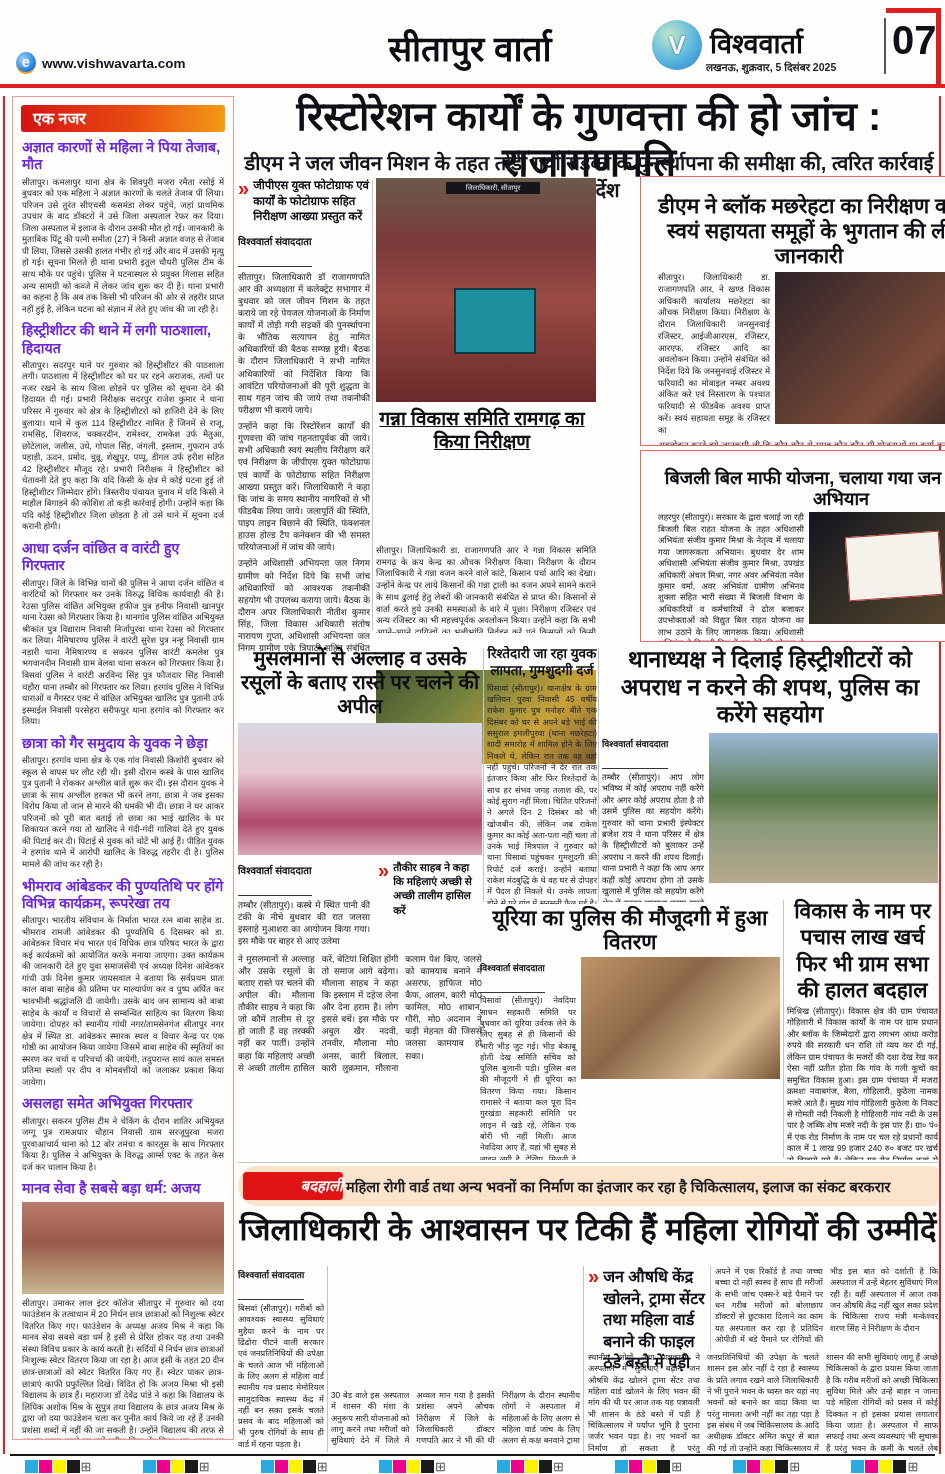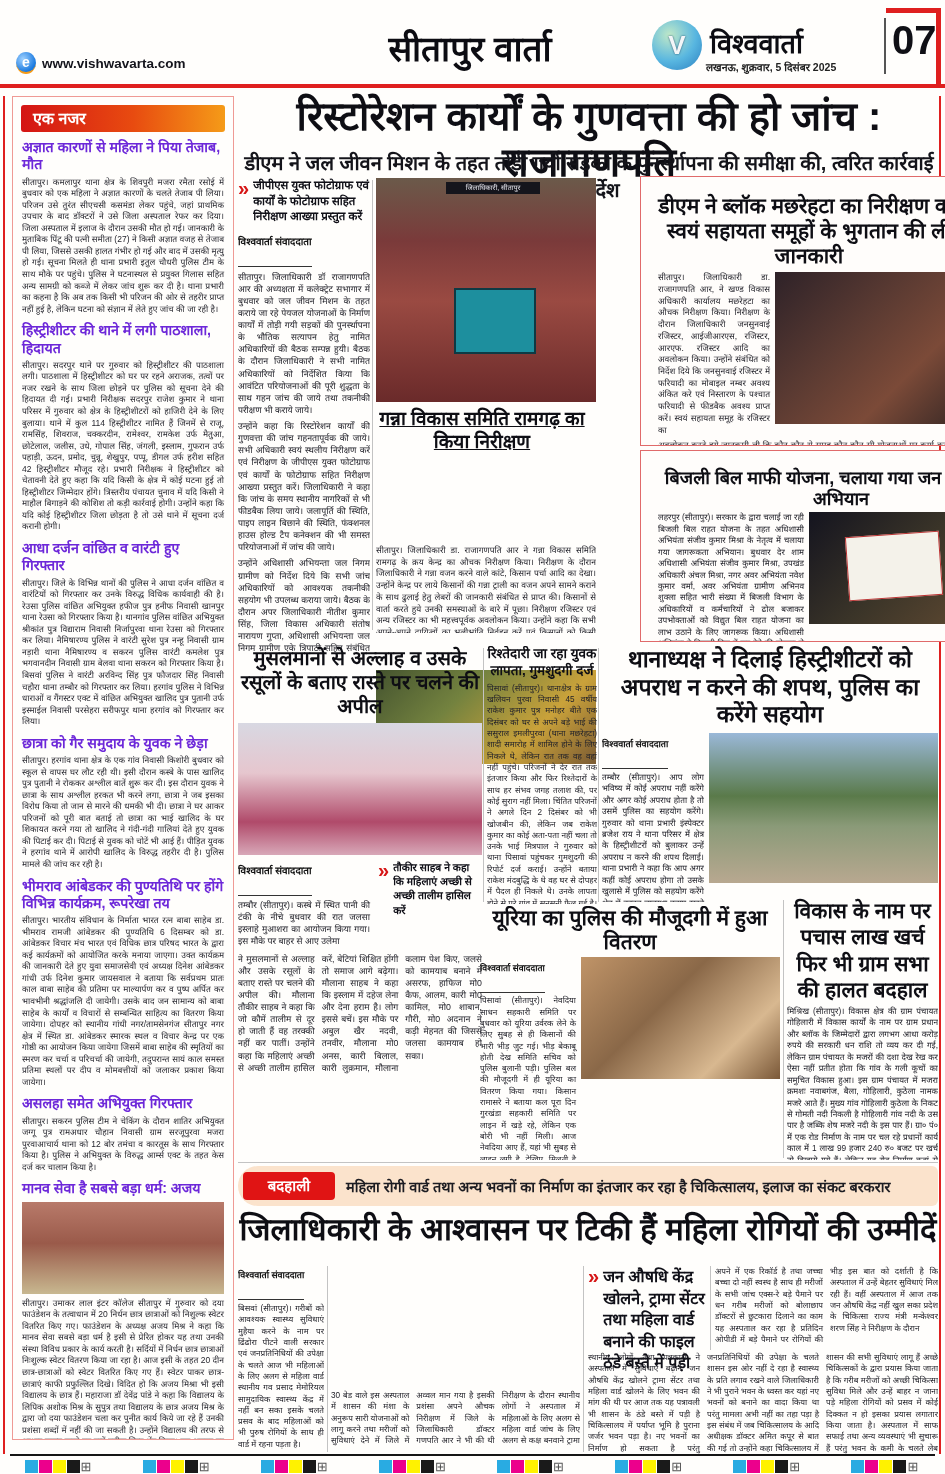--- a/index.html
+++ b/index.html
@@ -167,21 +167,21 @@
 
   </div>
   <div class="abs grayrule" style="left:783px;top:900px;width:1px;height:258px;"></div>
 
   <div class="abs" style="left:787px;top:898px;width:151px;height:262px;overflow:hidden;">
     <div class="hl ctr" style="font-size:21px;line-height:1.25;">विकास के नाम पर पचास लाख खर्च फिर भी ग्राम सभा की हालत बदहाल</div>
     <div class="b" style="margin-top:3px;font-size:8.3px;">मिश्रिख (सीतापुर)। विकास क्षेत्र की ग्राम पंचायत गोहिलारी में विकास कार्यों के नाम पर ग्राम प्रधान और ब्लॉक के जिम्मेदारों द्वारा लगभग आधा करोड़ रुपये की सरकारी धन राशि तो व्यय कर दी गई, लेकिन ग्राम पंचायत के मजरों की दशा देख रेख कर ऐसा नहीं प्रतीत होता कि गांव के गली कूचों का समुचित विकास हुआ। इस ग्राम पंचायत में मजरा क्रमशः नवाबगंज, बैला, गोहिलारी, कुठेला नामक मजरे आते हैं। मुख्य गांव गोहिलारी कुठेला के निकट से गोमती नदी निकली है गोहिलारी गांव नदी के उस पार है जब्कि शेष मजरे नदी के इस पार हैं। ग्रा० पं० में एक रोड निर्माण के नाम पर चल रहे प्रधानों कार्य काल में 1 लाख 99 हजार 240 रु० बजट पर खर्च तो दिखाये गये हैं। लेकिन यह रोड निर्माण कहां से कहां तक हुआ। इसका पता ब्लाक वाले भी नहीं जानते हैं।</div>
   </div>
 
   <div class="abs" style="left:238px;top:1166px;width:700px;height:40px;background:#fbe3cc;border-radius:20px 6px 6px 20px;">
-    <div class="abs" style="left:5px;top:6px;width:92px;height:28px;background:#e01414;border-radius:4px;color:#fff;font-weight:900;font-size:15px;text-align:center;line-height:28px;">बदहाली</div>
+    <div class="abs" style="left:5px;top:6px;width:100px;height:28px;background:#e01414;border-radius:4px;color:#fff;font-weight:900;font-size:15px;text-align:right;line-height:28px;font-style:italic;">बदहाली</div>
     <div class="abs" style="left:108px;top:0;width:586px;height:40px;font-weight:800;font-size:14.5px;color:#1c1c22;display:flex;align-items:center;">महिला रोगी वार्ड तथा अन्य भवनों का निर्माण का इंतजार कर रहा है चिकित्सालय, इलाज का संकट बरकरार</div>
   </div>
   <div class="abs hl ctr" style="left:238px;top:1212px;width:700px;font-size:31px;">जिलाधिकारी के आश्वासन पर टिकी हैं महिला रोगियों की उम्मीदें</div>
 
   <div class="abs" style="left:238px;top:1264px;width:86px;height:190px;overflow:hidden;">
     <div class="by" style="font-size:9px;">विश्ववार्ता संवाददाता</div>
     <p class="b" style="margin:3px 0 0 0;font-size:8.2px;">बिसवां (सीतापुर)। गरीबों को आवश्यक स्वास्थ्य सुविधाएं मुहैया करने के नाम पर ढिंढोरा पीटने वाली सरकार एवं जनप्रतिनिधियों की उपेक्षा के चलते आज भी महिलाओं के लिए अलग से महिला वार्ड स्थानीय गव प्रसाद मेमोरियल सामुदायिक स्वास्थ्य केंद्र में नहीं बन सका इसके चलते प्रसव के बाद महिलाओं को भी पुरुष रोगियों के साथ ही वार्ड में रहना पड़ता है।</p>
   </div>
   <div class="abs grayrule" style="left:327px;top:1266px;width:1px;height:186px;"></div>
 

